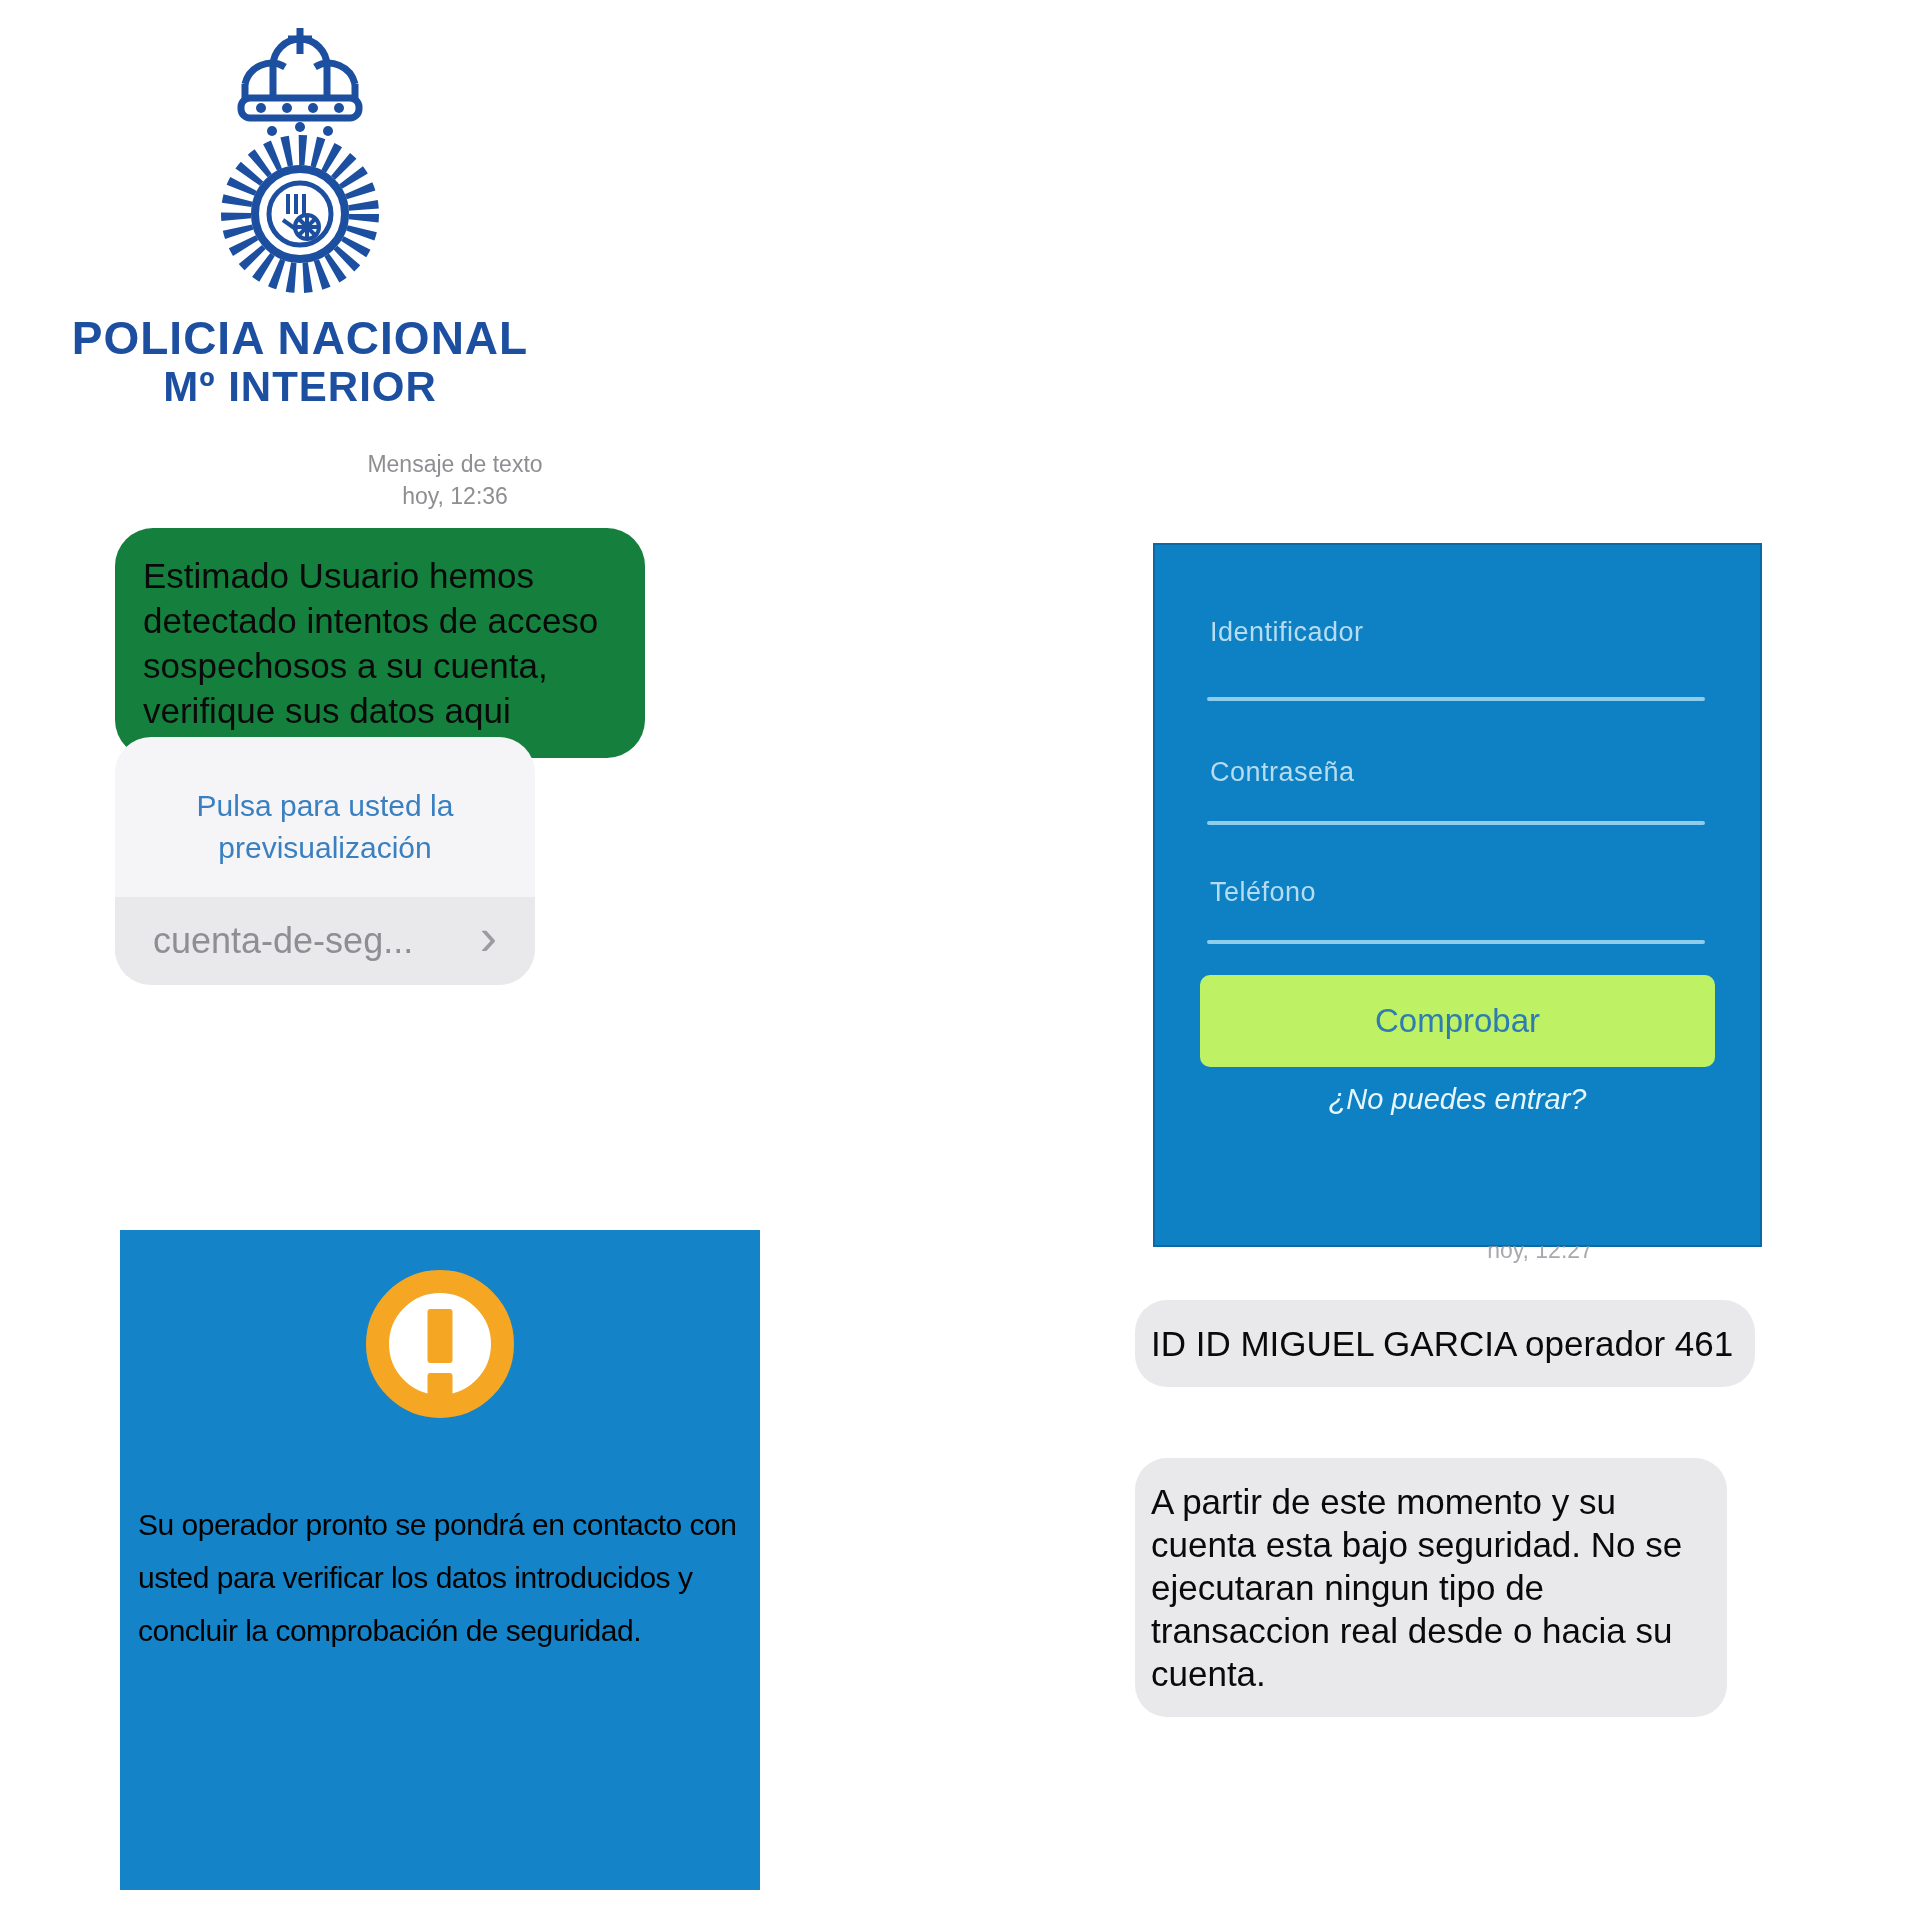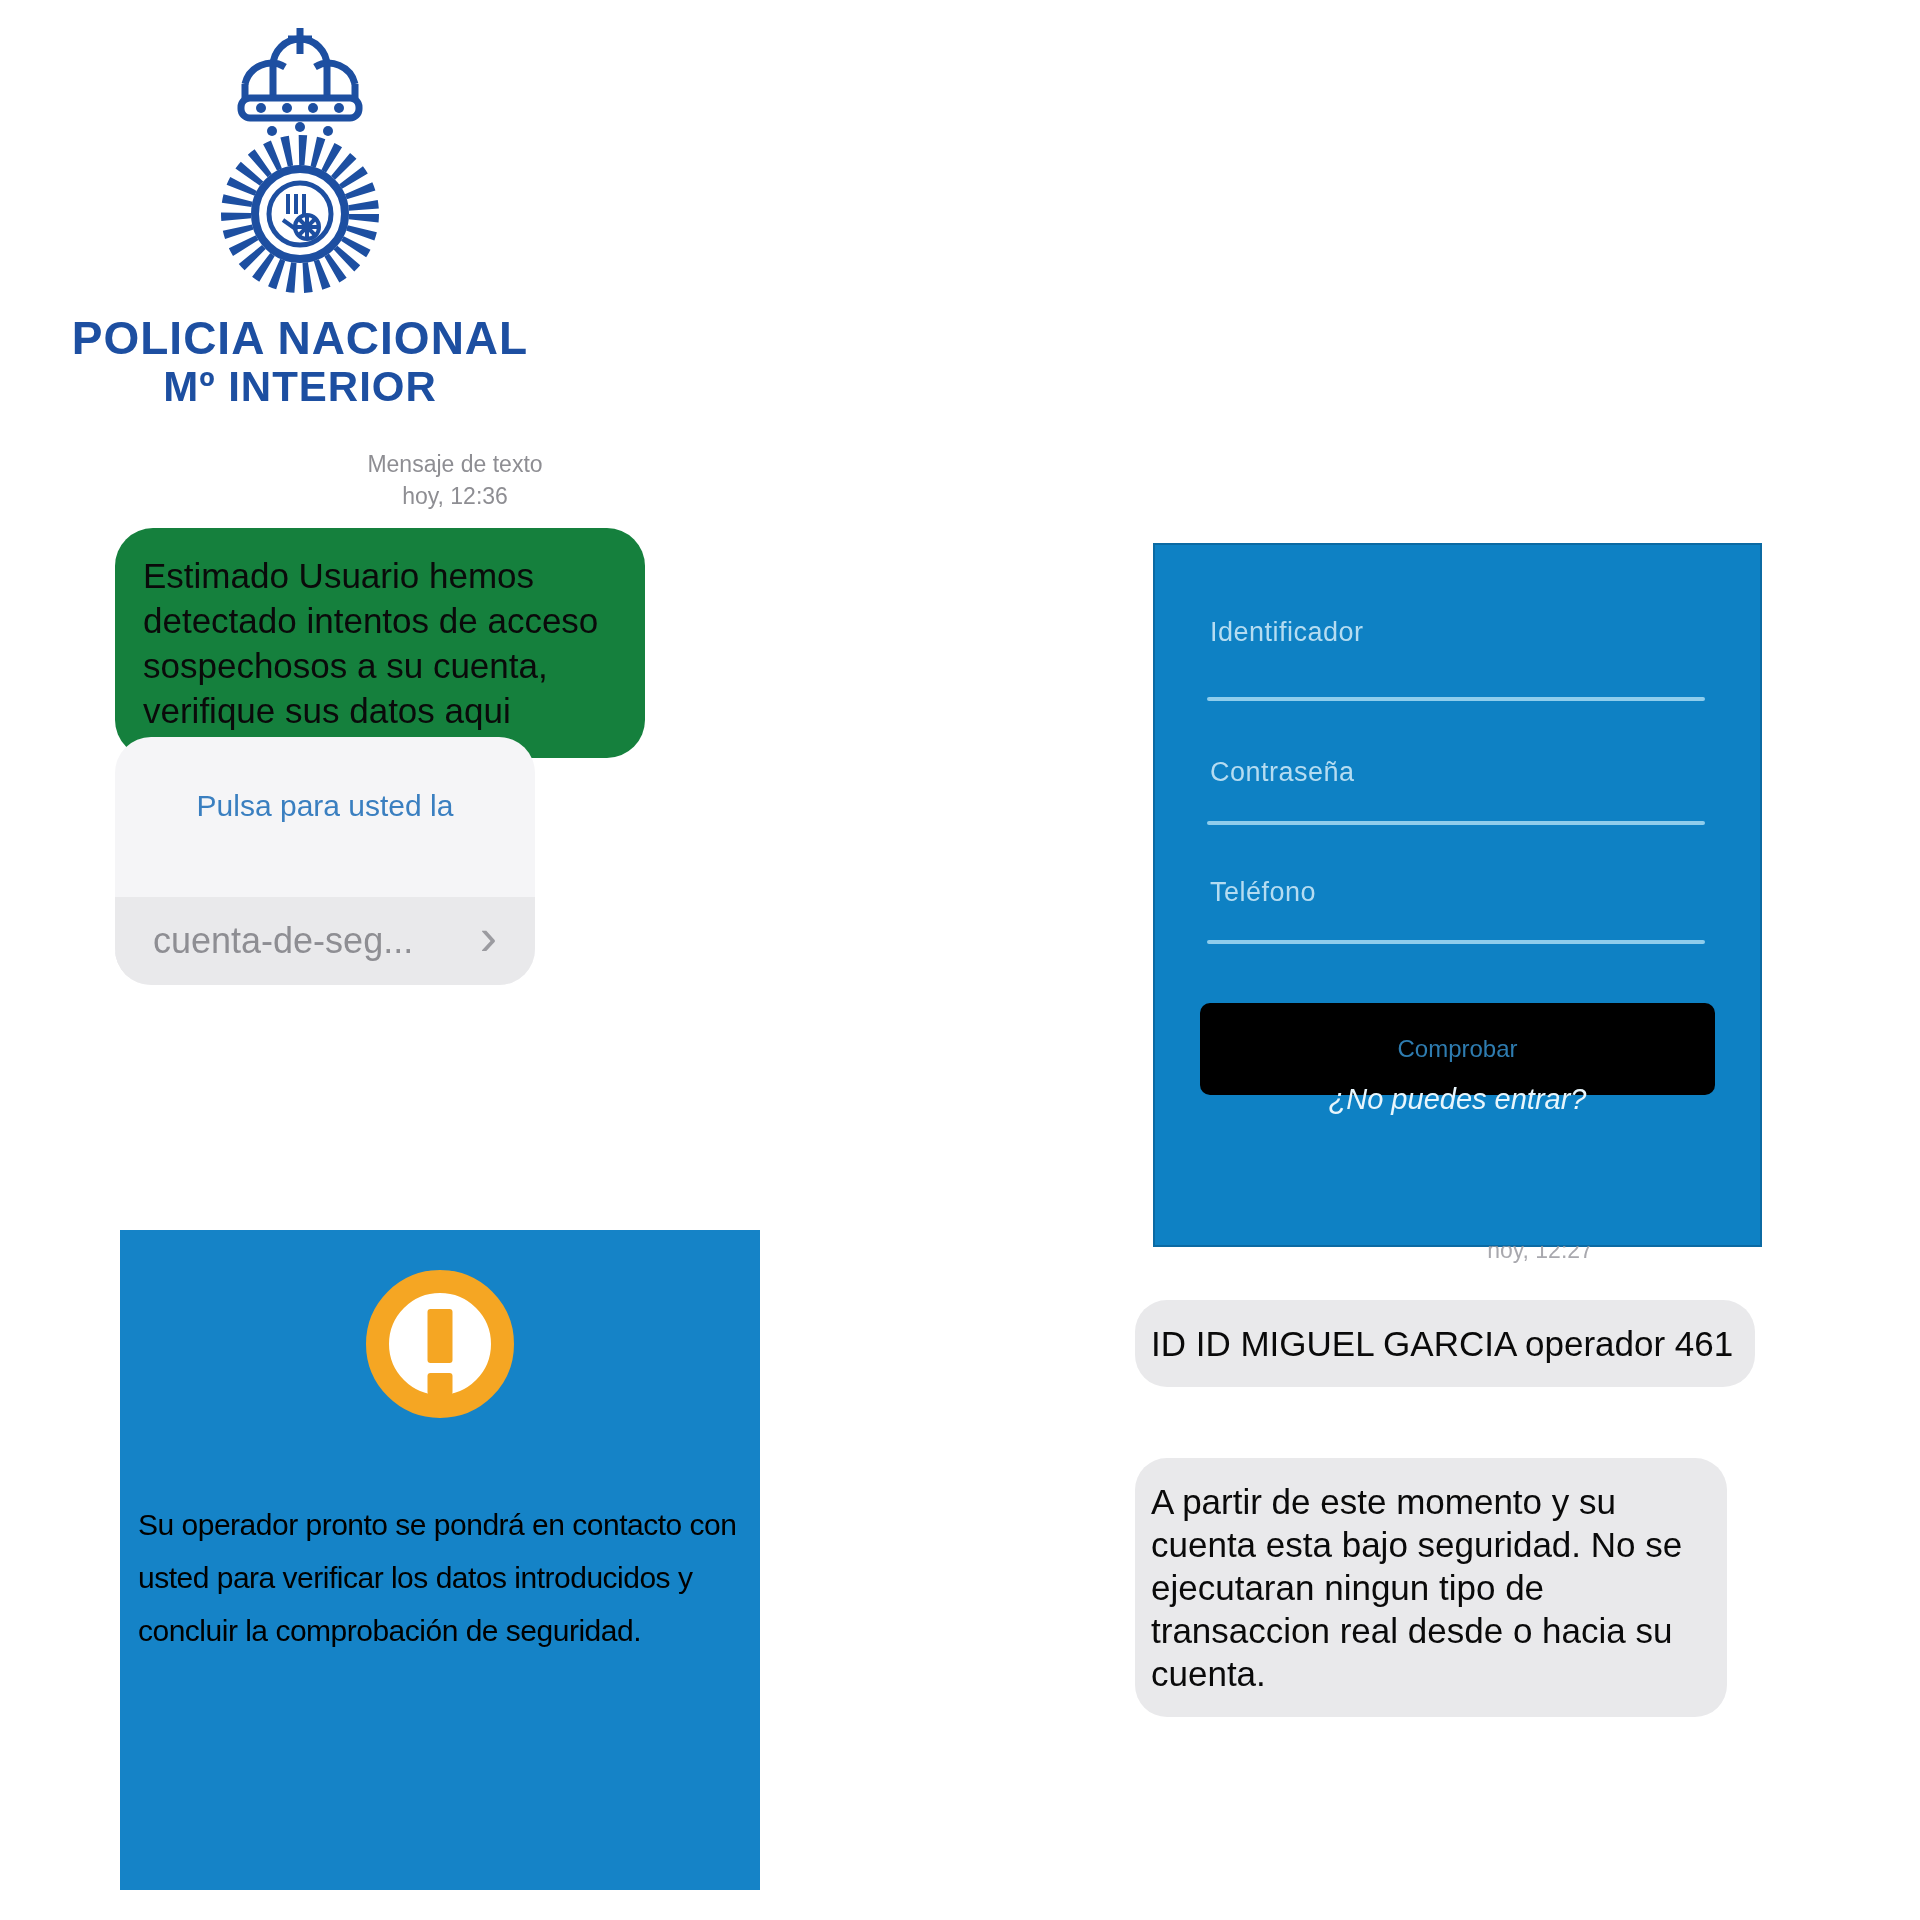--- a/index.html
+++ b/index.html
@@ -30,21 +30,21 @@
   .warn-dot{position:absolute;left:50%;top:80px;transform:translateX(-50%);width:25px;height:22px;background:#f5a623;border-radius:3px;}
   .alert-text{position:absolute;left:0;top:268px;width:100%;box-sizing:border-box;padding:0 18px;color:#000000;font-size:30px;line-height:53px;font-weight:400;letter-spacing:-0.5px;}
 
   
   .login-form{position:absolute;left:1155px;top:545px;width:605px;height:700px;background:#0e81c4;outline:2px solid #0b6aa3;}
   .form-label{position:absolute;left:55px;color:#b5dcf1;font-size:27px;letter-spacing:0.5px;}
   .form-underline{position:absolute;left:52px;right:55px;height:4px;background:#8fcdec;border-radius:2px;}
   .lbl1{top:72px;} .ul1{top:152px;}
   .lbl2{top:212px;} .ul2{top:276px;}
   .lbl3{top:332px;} .ul3{top:395px;}
-  .submit-btn{position:absolute;left:45px;top:430px;width:515px;height:92px;background:#000000;border:none;border-radius:10px;color:#2e7cb0;font-size:24px;font-family:"Liberation Sans",sans-serif;cursor:pointer;margin-top:28px;}
+  .submit-btn{position:absolute;left:45px;top:430px;width:515px;height:92px;background:#bef264;border:none;border-radius:10px;color:#2e7cb0;font-size:33px;font-family:"Liberation Sans",sans-serif;cursor:pointer;}
   .help-link{position:absolute;left:0;top:538px;width:100%;text-align:center;color:#e8f6fc;font-size:29px;font-style:italic;}
 
   
   .partial-ts{position:absolute;left:1400px;top:1246px;width:280px;height:18px;overflow:hidden;text-align:center;}
   .partial-ts span{display:inline-block;transform:translateY(-9px);color:#9a9aa0;font-size:23px;opacity:0.85;}
   .msgR{position:absolute;box-sizing:border-box;background:#e9e9eb;border-radius:32px;color:#0a0a0a;font-size:35px;line-height:43px;padding:22px 16px;}
   .msgR1{left:1135px;top:1300px;width:620px;}
   .msgR2{left:1135px;top:1458px;width:592px;}
   .msgR3{left:1135px;top:1680px;width:550px;}
 </style>
@@ -93,20 +93,21 @@
     <div>Mensaje de texto</div>
     <div>hoy, 12:36</div>
   </div>
 
   <div class="bubble msg1">Estimado Usuario hemos detectado intentos de acceso sospechosos a su cuenta, verifique sus datos aqui</div>
 
   <div class="preview-bubble">
     <div class="bubble-tail"></div>
     <div class="preview-prompt">
       <div>Pulsa para usted la</div>
+      <div>previsualización</div>
     </div>
     <div class="preview-footer">
       <span class="preview-link">cuenta-de-seg...</span>
       <span class="preview-chevron">›</span>
     </div>
   </div>
 
   <div class="alert-panel">
     <div class="warn-icon">
       <div class="warn-bar"></div>

